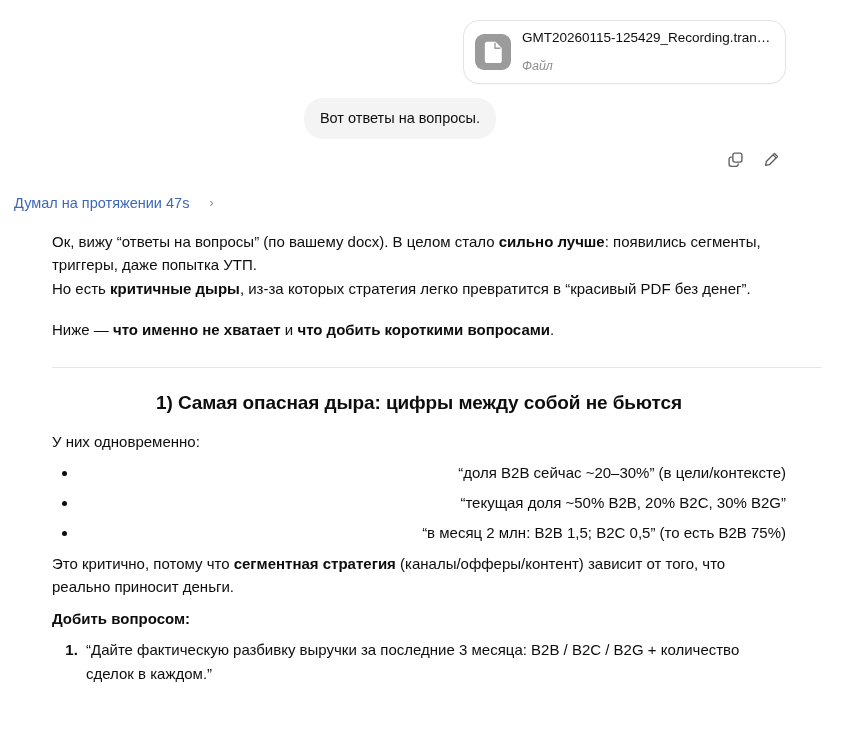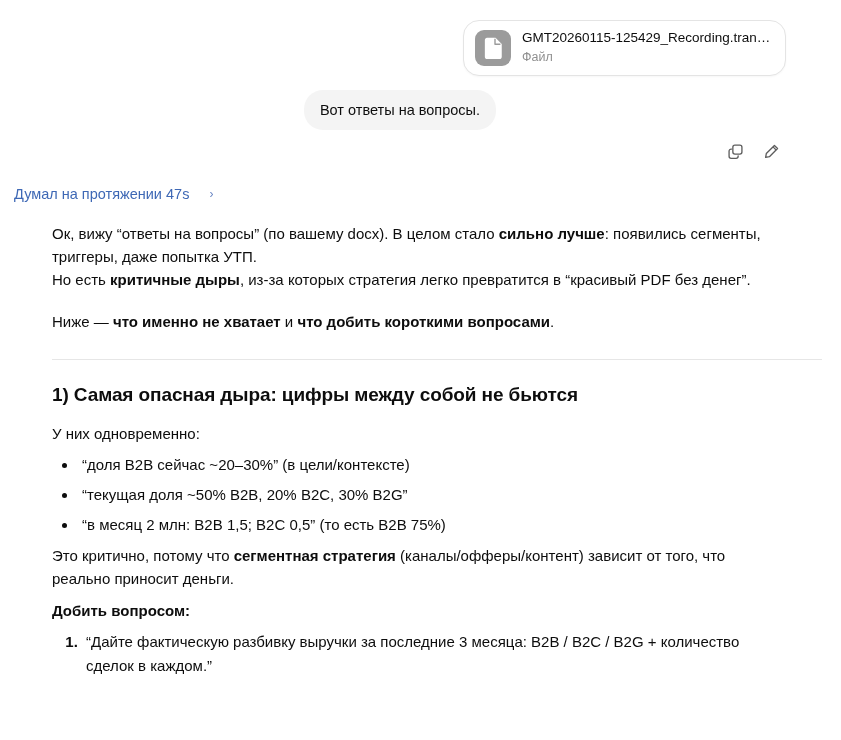--- a/index.html
+++ b/index.html
@@ -61,21 +61,22 @@
     white-space: nowrap;
     overflow: hidden;
     text-overflow: ellipsis;
     max-width: 250px;
     line-height: 1.25;
   }
   .file-kind {
     font-size: 12.5px;
     color: #8f8f8f;
     line-height: 1.3;
-    margin-top: 2px;
+    margin-top: 11px;
+    font-style: italic;
   }
 
   
   .user-row {
     display: flex;
     justify-content: center;
     margin-top: 14px;
   }
   .user-bubble {
     background: #f4f4f4;
@@ -133,25 +134,27 @@
     margin: 26px 0 22px 0;
     width: 770px;
   }
 
   h2.section-title {
     font-size: 19px;
     line-height: 1.35;
     font-weight: bold;
     margin: 0 0 14px 0;
     letter-spacing: -0.1px;
+    text-align: center;
   }
 
   ul.bullets {
     margin: 8px 0 0 0;
     padding-left: 26px;
+    text-align: right;
   }
   ul.bullets li {
     margin-bottom: 7px;
     padding-left: 4px;
   }
   ul.bullets li::marker { color: #0d0d0d; }
 
   ol.numbers {
     margin: 8px 0 0 0;
     padding-left: 30px;

